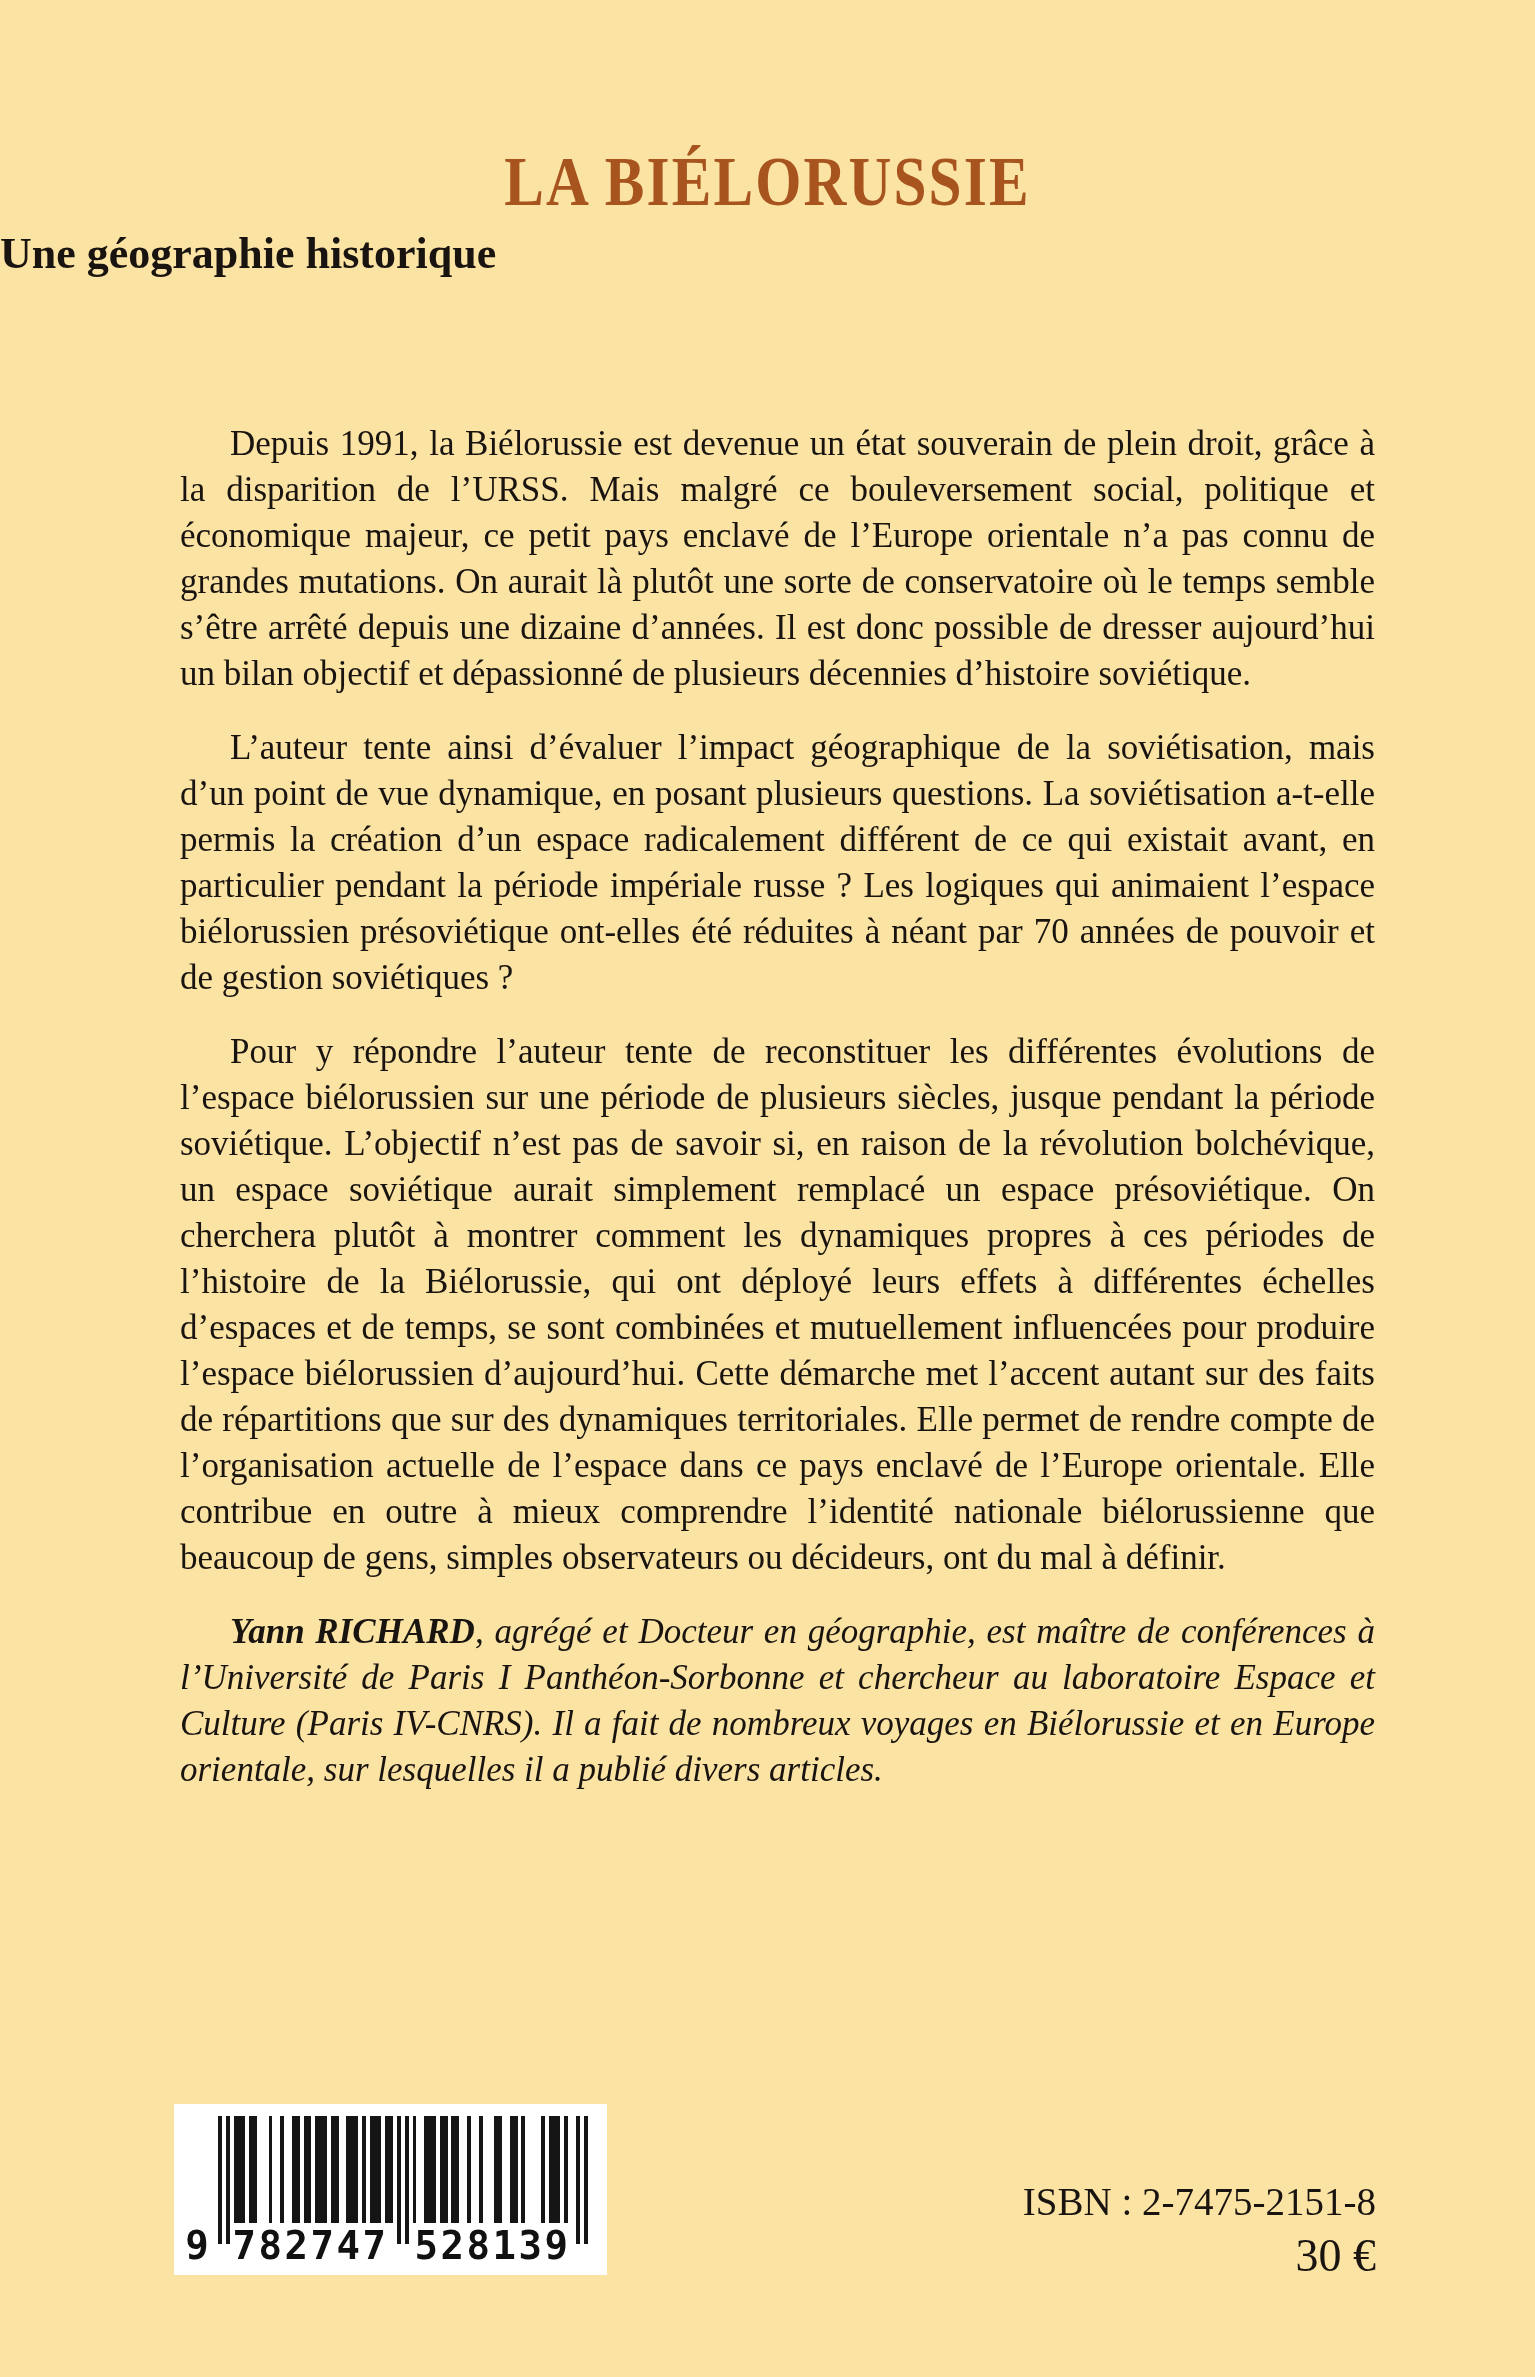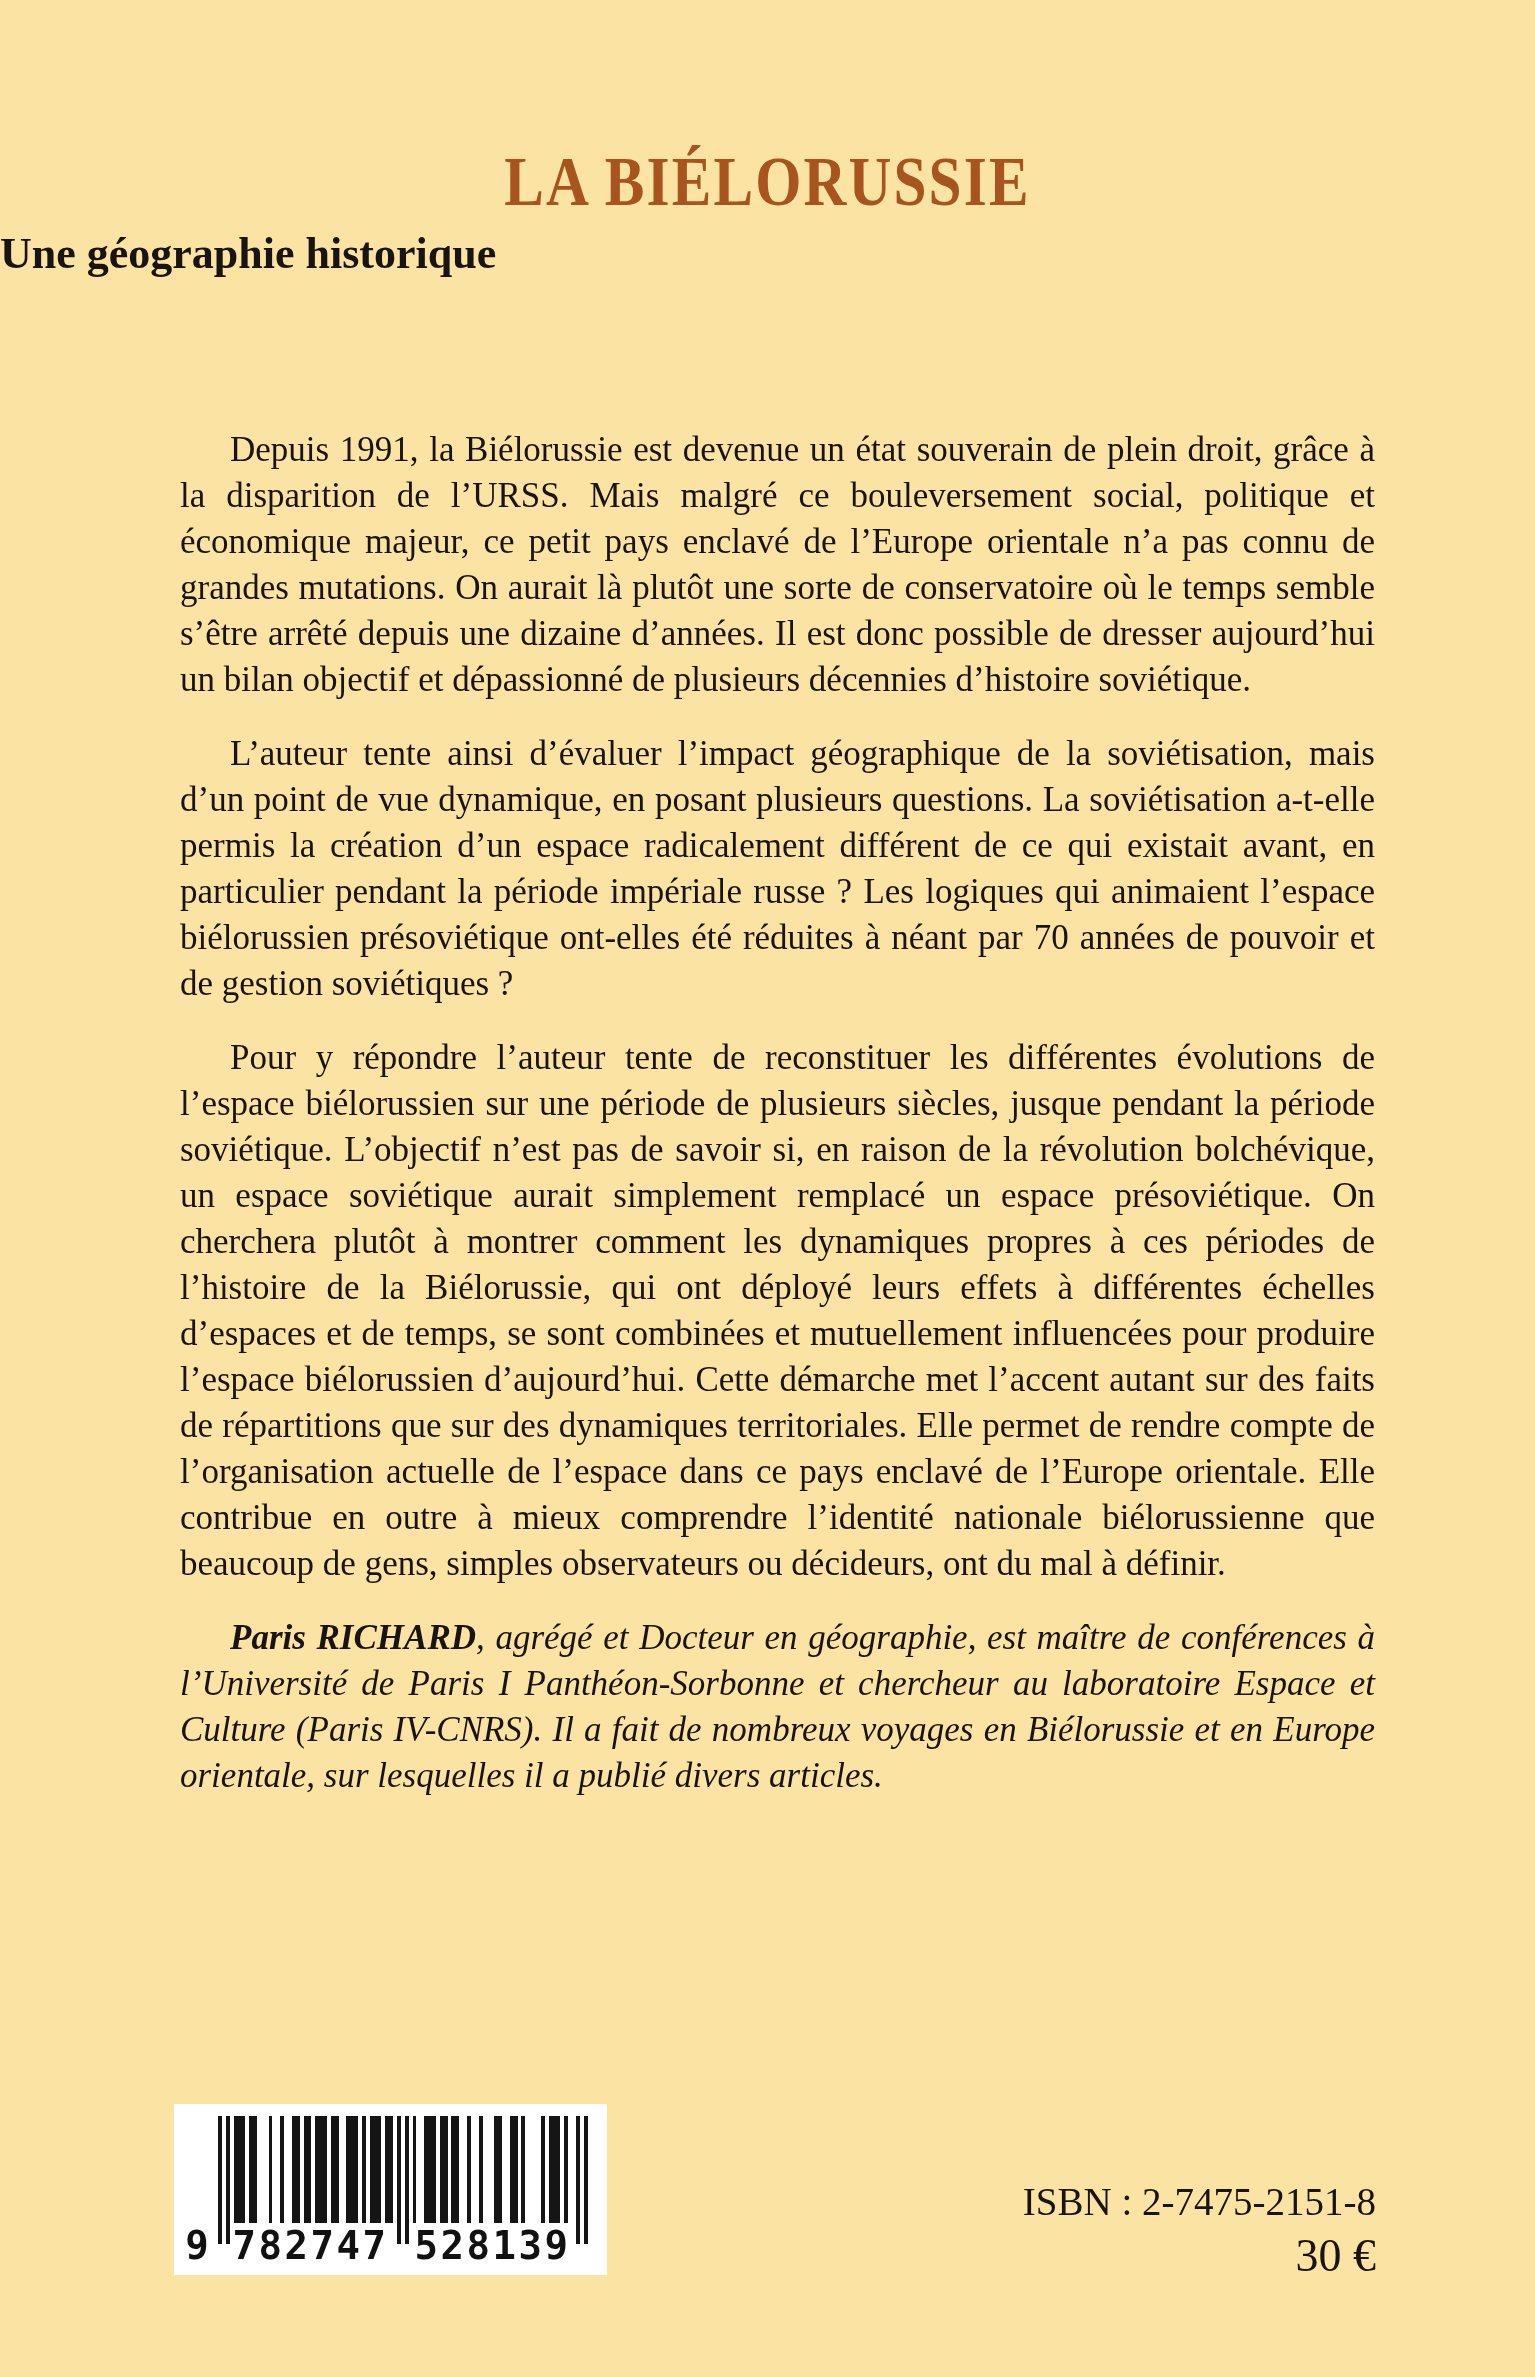--- a/index.html
+++ b/index.html
@@ -22,21 +22,21 @@
   .subtitle{
     position:absolute;top:227px;left:0;width:100%;
     font-weight:700;font-size:44px;line-height:54px;margin:0;
     color:var(--text-color,#1a1410);
   }
   .text-block{
     position:absolute;left:180px;top:417px;width:1195px;
     font-size:35px;line-height:46px;text-align:justify;
     hyphens:auto;
   }
-  .text-block p{margin:10px 0 28px 0;text-indent:50px;font-family:Liberation Serif, serif;}
+  .text-block p{margin:4px 0 28px 0;text-indent:50px;font-family:Liberation Serif, serif;}
   .bio{font-style:italic;margin-top:4.2px;}
   .bio-name{font-weight:700;}
   .barcode-box{
     position:absolute;left:174px;top:2104px;width:433px;height:171px;
     background:var(--barcode-bg,#ffffff);
   }
   .bars{position:absolute;left:44px;top:11.7px;display:flex;align-items:flex-start;}
   .module{width:3.9px;height:107px;flex:none;}
   .module.bar{background:var(--bar-color,#151515);}
   .module.guard{height:128px;}
@@ -56,21 +56,21 @@
 
 <div class="page">
 
   <h1 class="title">LA BIÉLORUSSIE</h1>
   <h2 class="subtitle">Une géographie historique</h2>
 
   <div class="text-block">
     <p>Depuis 1991, la Biélorussie est devenue un état souverain de plein droit, grâce à  la disparition de l’URSS. Mais malgré ce bouleversement social, politique et économique majeur, ce petit pays enclavé de l’Europe orientale n’a pas connu de grandes mutations. On aurait là plutôt une sorte de conservatoire où le temps semble s’être arrêté depuis une dizaine d’années. Il est donc possible de dresser aujourd’hui un bilan objectif et dépassionné de plusieurs décennies d’histoire soviétique.</p>
     <p>L’auteur tente ainsi d’évaluer l’impact géographique de la soviétisation, mais d’un point de vue dynamique, en posant plusieurs questions. La soviétisation a-t-elle permis la création d’un espace radicalement différent de ce qui existait avant, en particulier pendant la période impériale russe ? Les logiques qui animaient l’espace biélorussien présoviétique ont-elles été réduites à néant par 70 années de pouvoir et de gestion soviétiques ?</p>
     <p>Pour y répondre l’auteur tente de reconstituer les différentes évolutions de l’espace biélorussien sur une période de plusieurs siècles, jusque pendant la période soviétique. L’objectif n’est pas de savoir si, en raison de la révolution bolchévique, un espace soviétique aurait simplement remplacé un espace présoviétique. On cherchera plutôt à montrer comment les dynamiques propres à ces périodes de l’histoire de la Biélorussie, qui ont déployé leurs effets à différentes échelles d’espaces et de temps, se sont combinées et mutuellement influencées pour produire l’espace biélorussien d’aujourd’hui. Cette démarche met l’accent autant sur des faits de répartitions que sur des dynamiques territoriales. Elle permet de rendre compte de l’organisation actuelle de l’espace dans ce pays enclavé de l’Europe orientale. Elle contribue en outre à mieux comprendre l’identité nationale biélorussienne que beaucoup de gens, simples observateurs ou décideurs, ont du mal à définir.</p>
-    <p class="bio"><span class="bio-name">Paris RICHARD</span><span>, agrégé et Docteur en géographie, est maître de conférences à l’Université de Paris I Panthéon-Sorbonne et chercheur au laboratoire Espace et Culture (Paris IV-CNRS). Il a fait de nombreux voyages en Biélorussie et en Europe orientale, sur lesquelles il a publié divers articles.</span></p>
+    <p class="bio"><span class="bio-name">Yann RICHARD</span><span>, agrégé et Docteur en géographie, est maître de conférences à l’Université de Paris I Panthéon-Sorbonne et chercheur au laboratoire Espace et Culture (Paris IV-CNRS). Il a fait de nombreux voyages en Biélorussie et en Europe orientale, sur lesquelles il a publié divers articles.</span></p>
   </div>
 
   <div class="barcode-box">
     <div class="bars">
         <div class="module bar guard"></div>
         <div class="module guard"></div>
         <div class="module bar guard"></div>
         <div class="module"></div>
         <div class="module bar"></div>
         <div class="module bar"></div>

